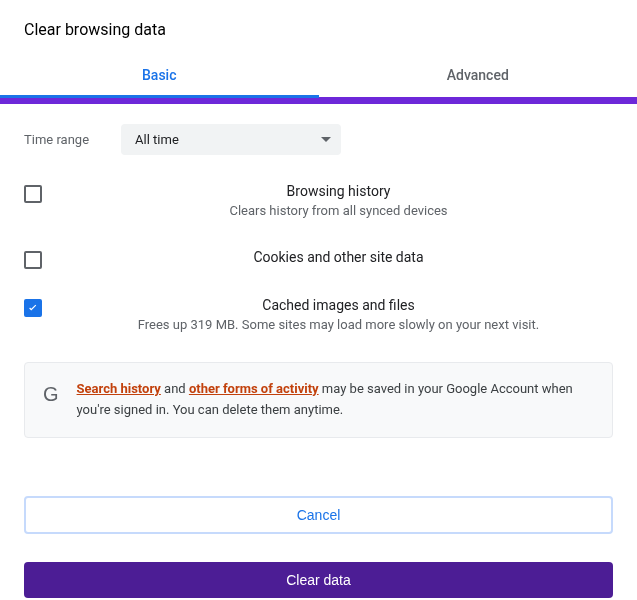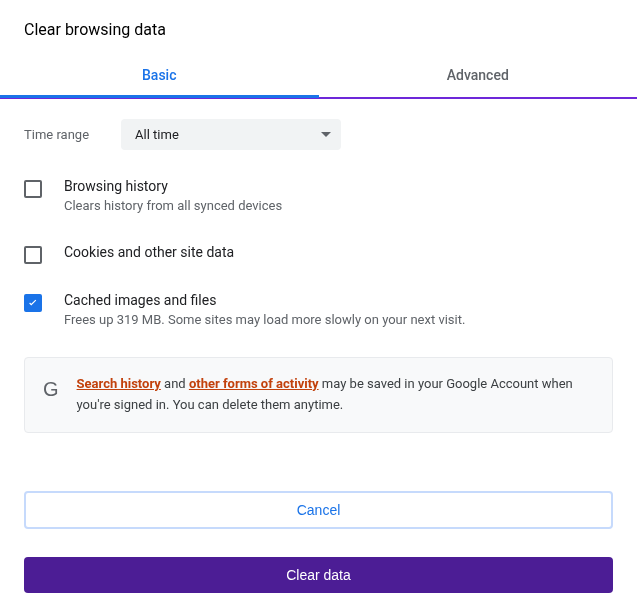--- a/index.html
+++ b/index.html
@@ -19,21 +19,21 @@
       padding: 0;
     }
     .dialog-title {
       font-size: 16px;
       font-weight: 400;
       color: #000000;
       padding: 20px 24px 16px 24px;
     }
     .tabs {
       display: flex;
-      border-bottom: 2px solid #6d28d9;
+      border-bottom: 7px solid #6d28d9;
     }
     .tab {
       flex: 1;
       text-align: center;
       padding: 12px 0 14px 0;
       font-size: 14px;
       font-weight: 500;
       color: #5f6368;
       cursor: pointer;
       position: relative;
@@ -107,20 +107,21 @@
     .checkbox.checked svg {
       display: block;
     }
     .checkbox svg {
       display: none;
       width: 14px;
       height: 14px;
     }
     .option-text {
       flex: 1;
+      text-align: center;
     }
     .option-title {
       font-size: 14px;
       color: #202124;
       margin-bottom: 2px;
     }
     .option-desc {
       font-size: 13px;
       color: #5f6368;
       line-height: 1.5;

